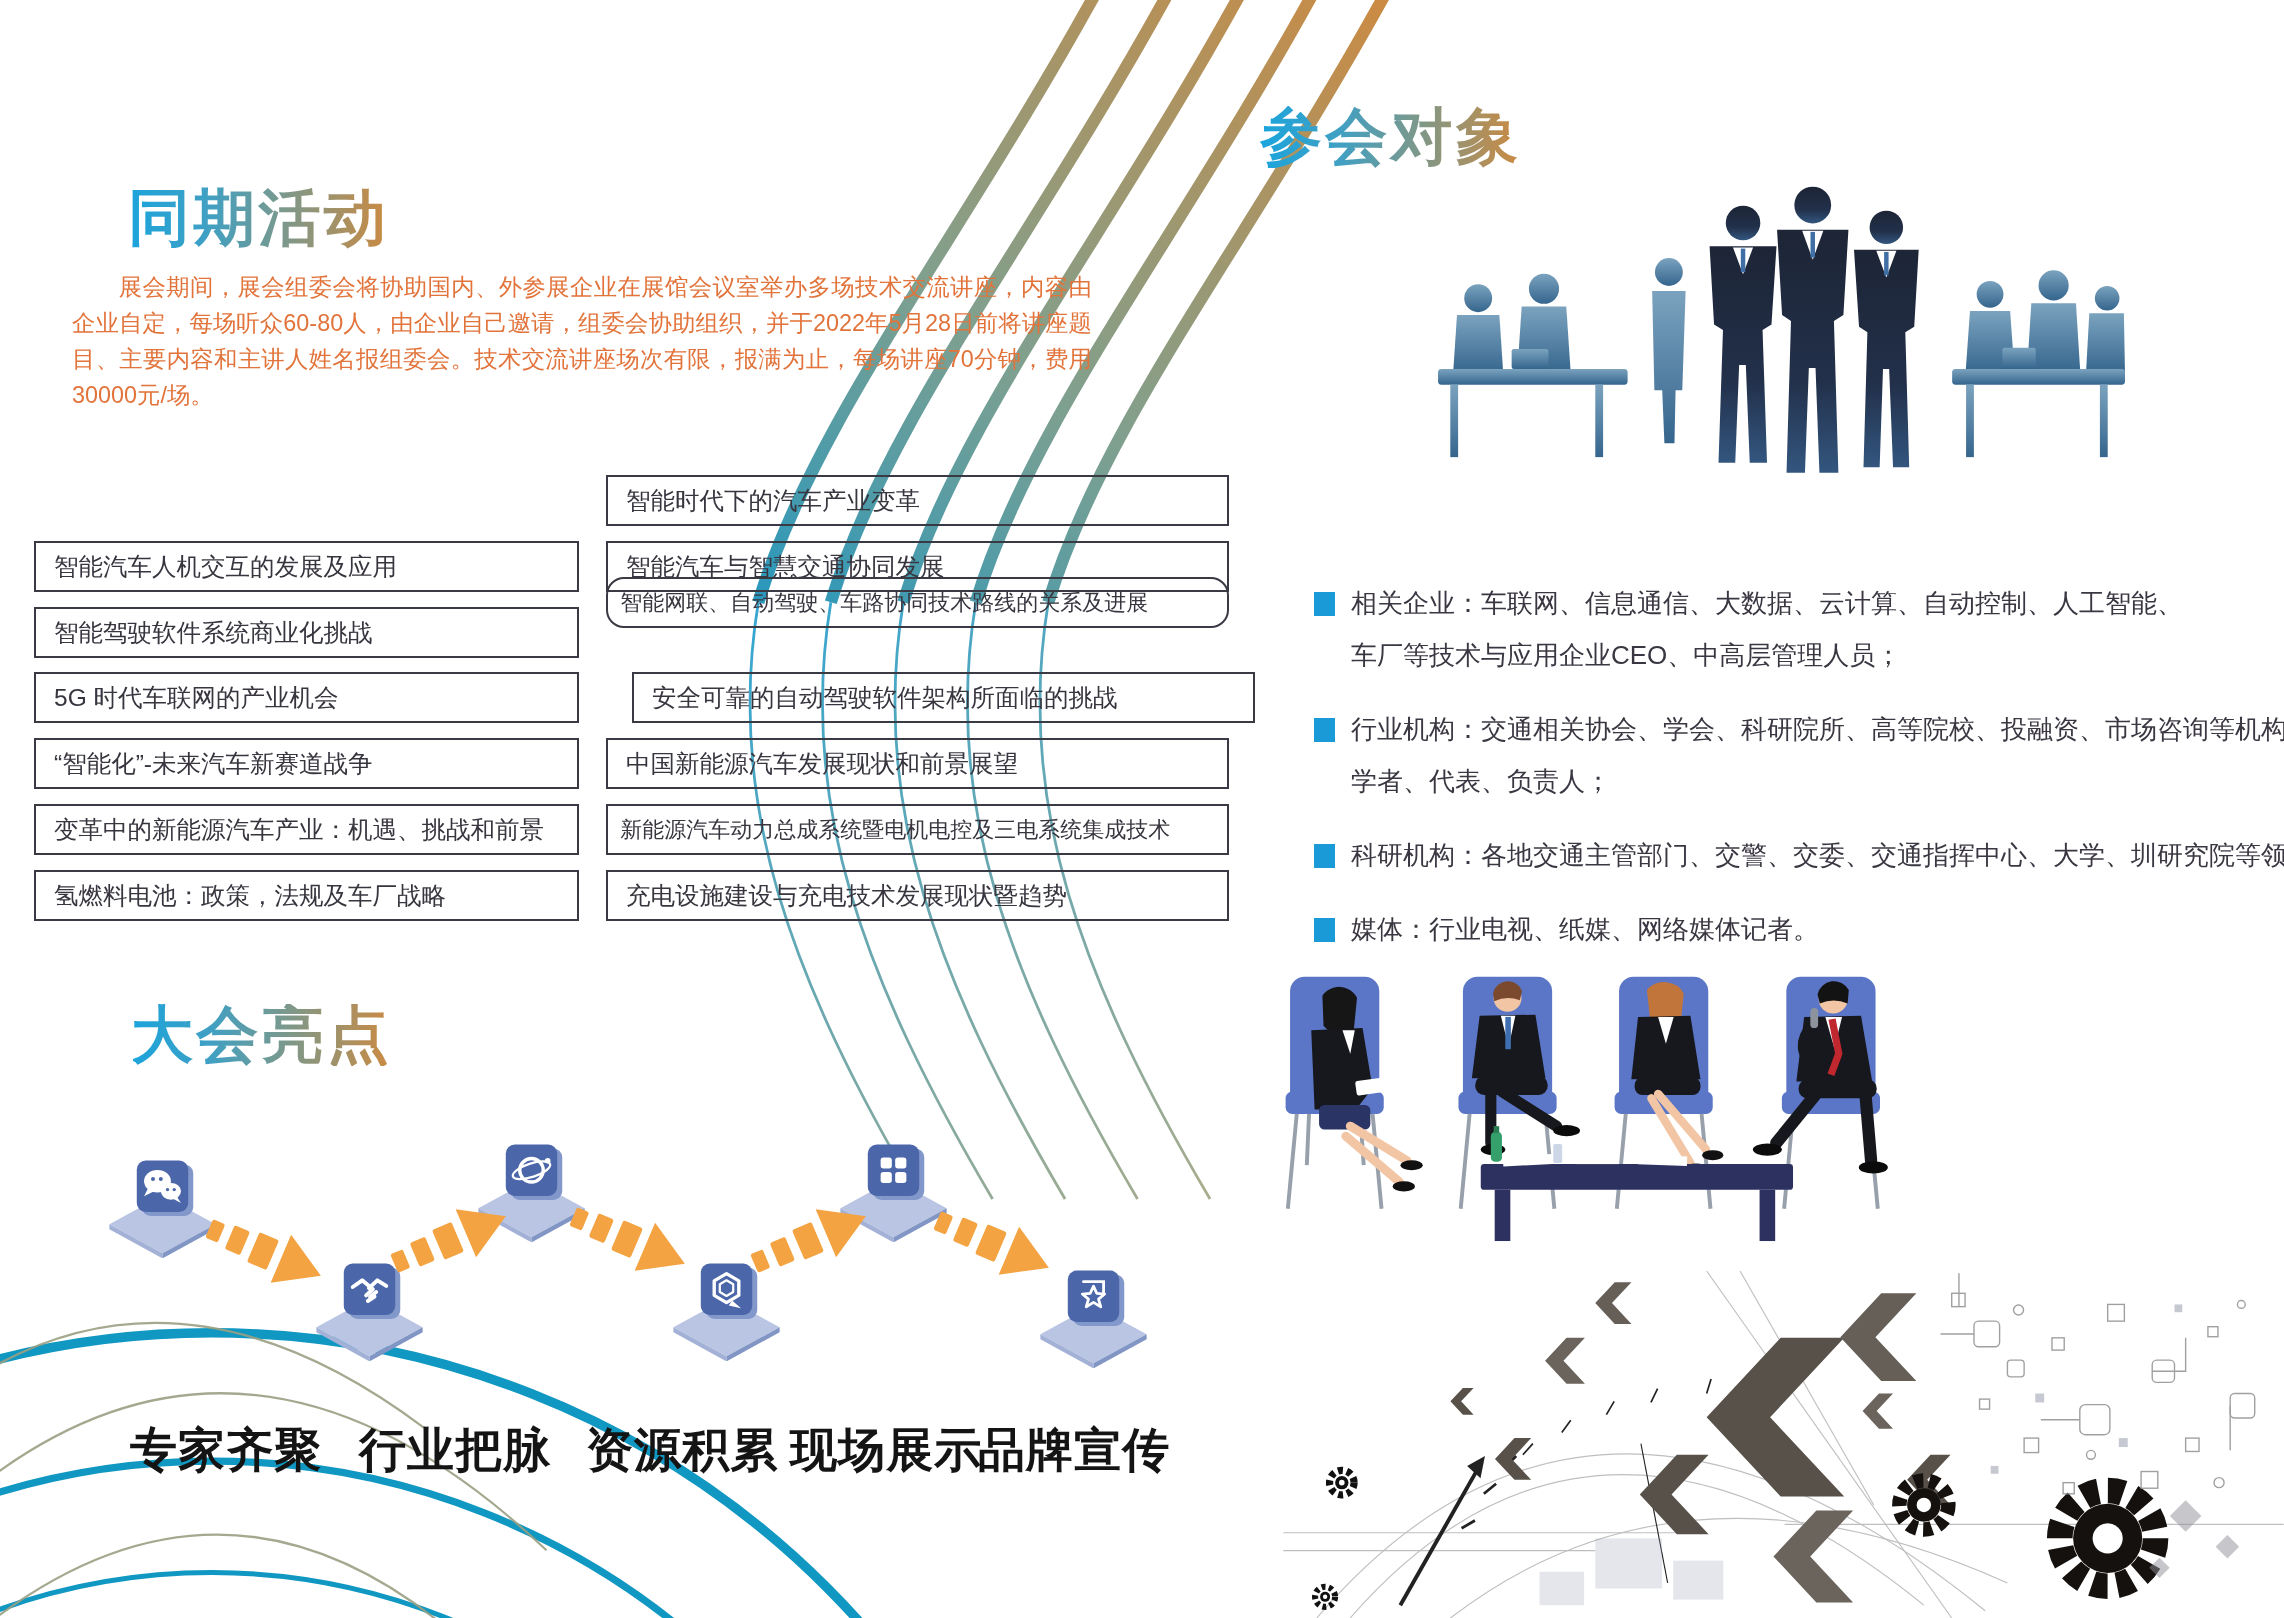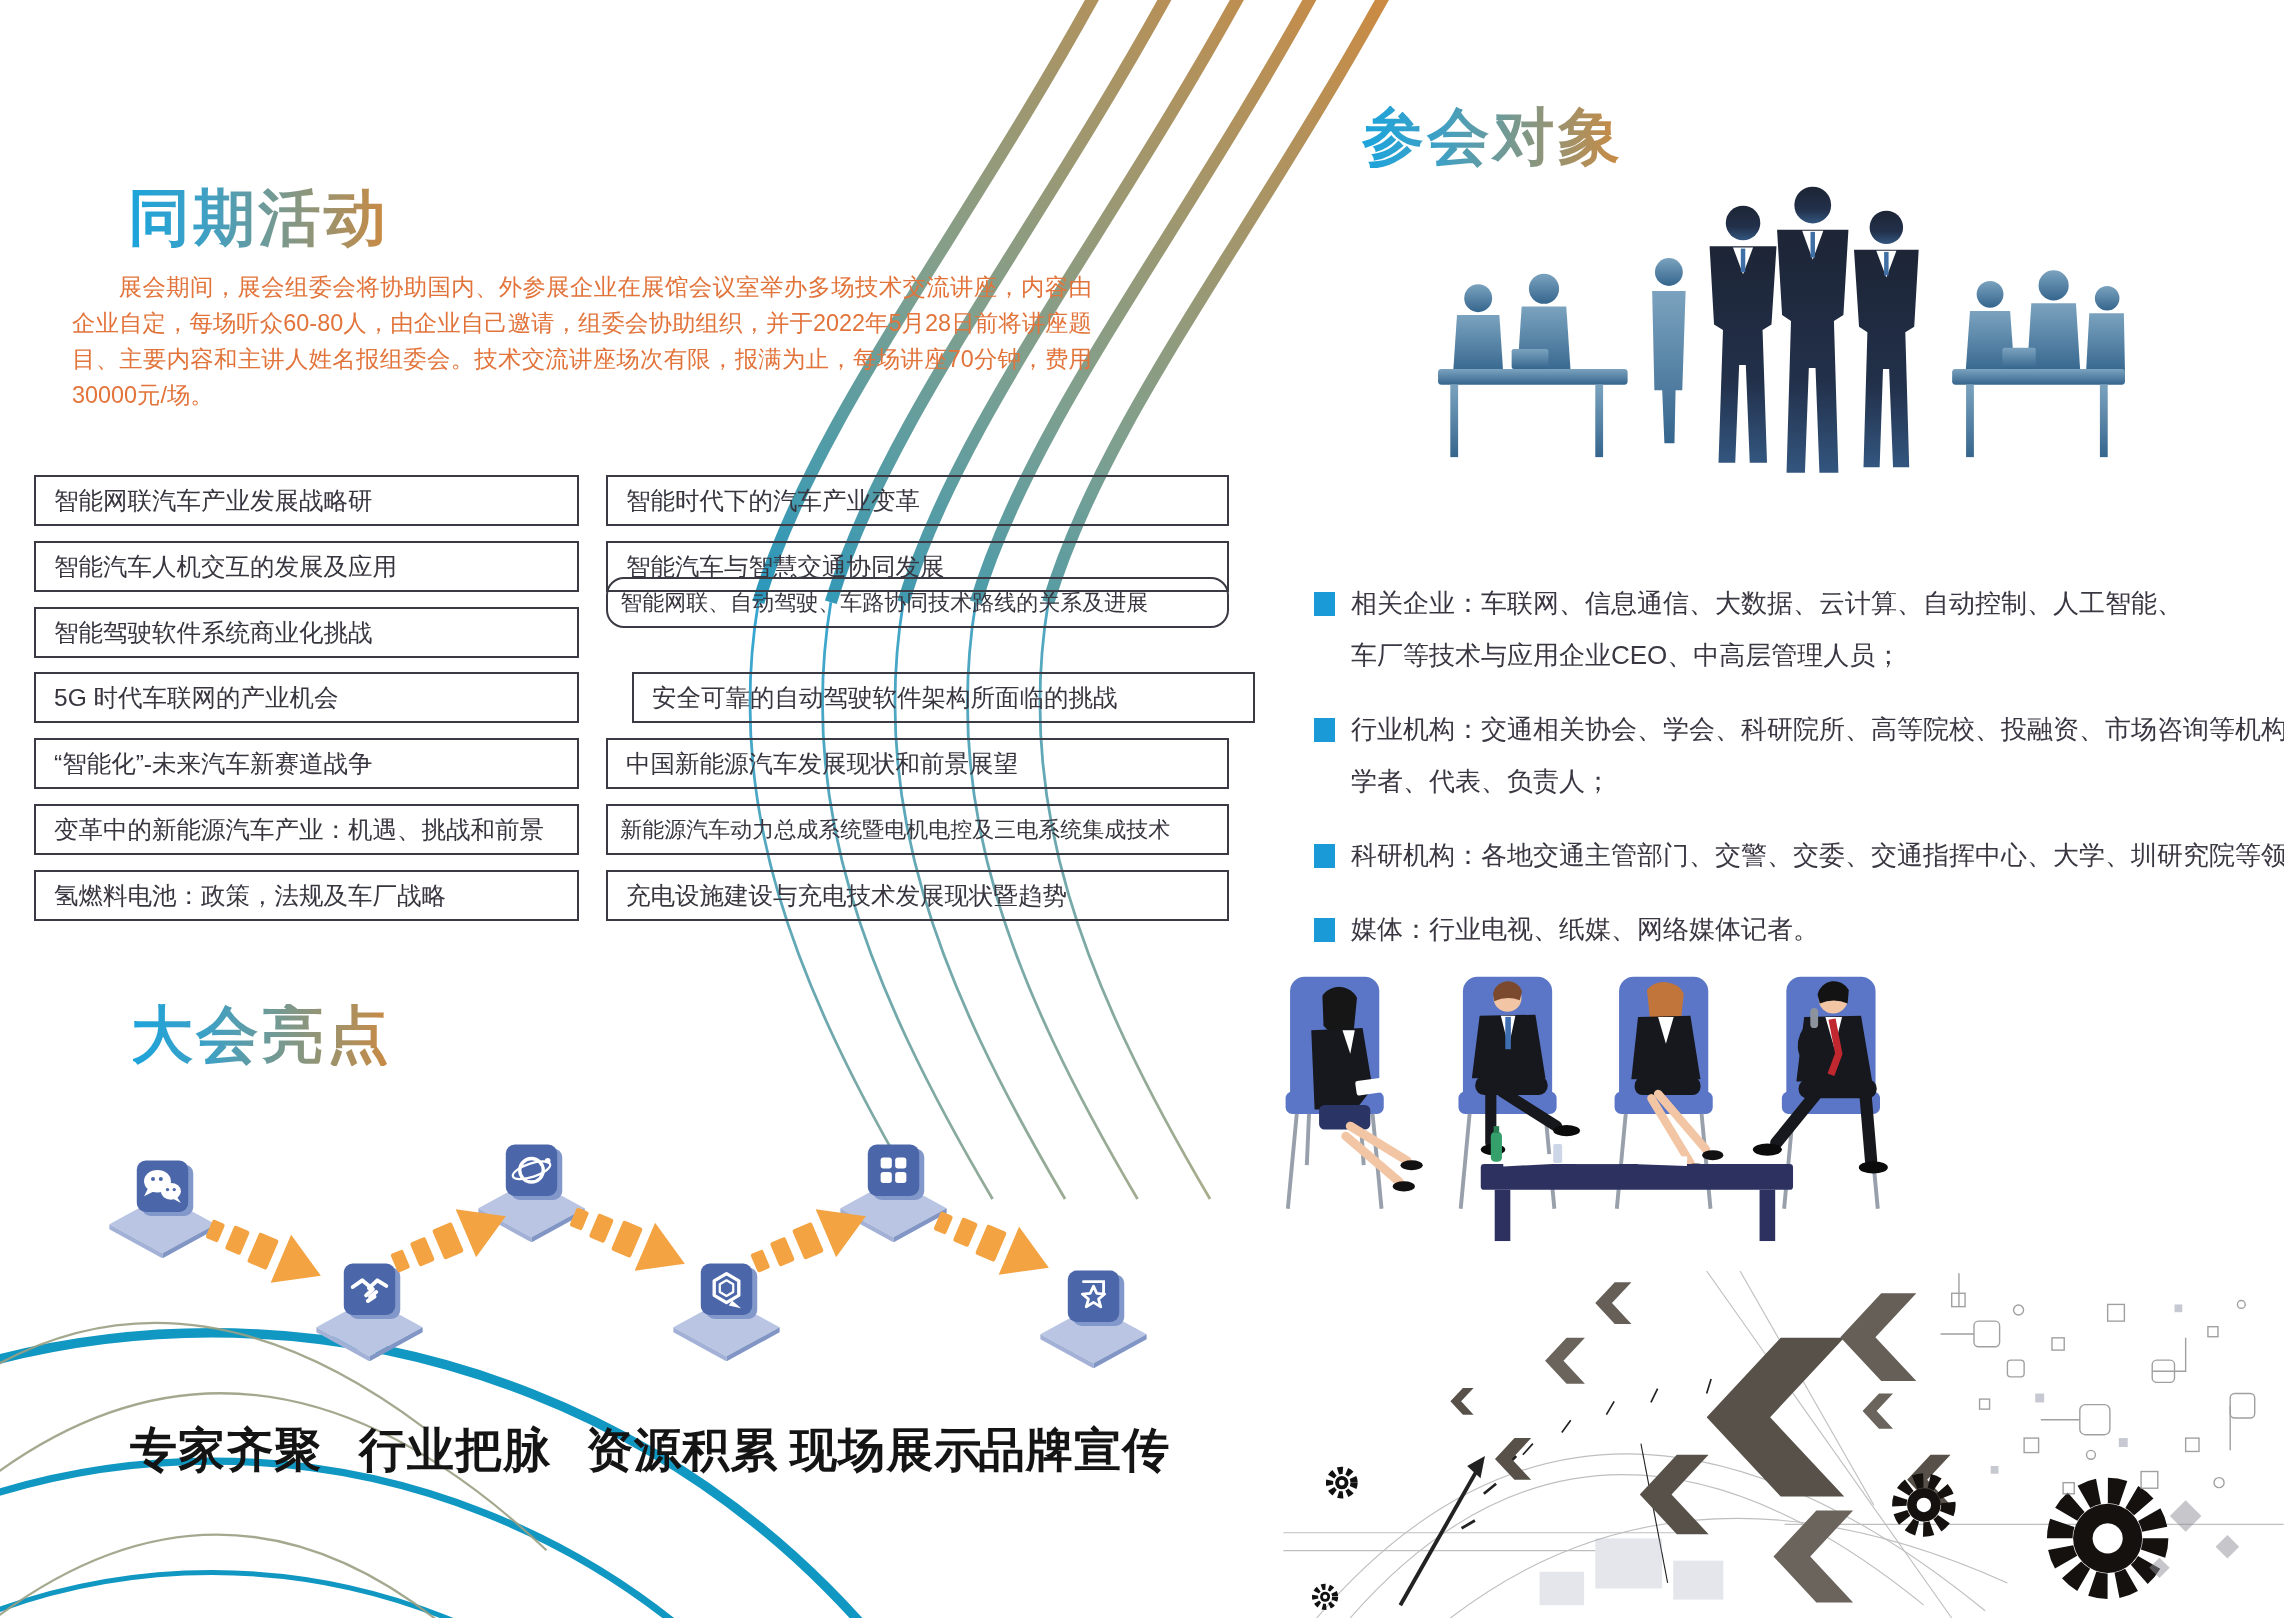--- a/index.html
+++ b/index.html
@@ -78,21 +78,20 @@
       <path d="M-80,2700 Q430,2260 980,2780"></path>
       <path d="M-80,2960 Q420,2520 900,3010"></path>
       <path d="M-60,2480 Q320,2230 760,2560"></path>
     </g>
   </svg>
 
   <div class="content h-grad" style="left:128px;top:187px;">同期活动</div>
 
   <div class="content intro">展会期间，展会组委会将协助国内、外参展企业在展馆会议室举办多场技术交流讲座，内容由企业自定，每场听众60-80人，由企业自己邀请，组委会协助组织，并于2022年5月28日前将讲座题目、主要内容和主讲人姓名报组委会。技术交流讲座场次有限，报满为止，每场讲座70分钟，费用30000元/场。</div>
 
-  <div class="content topic-box col-l" style="top:475px;">智能网联汽车产业发展战略研</div>
   <div class="content topic-box col-l" style="top:541px;">智能汽车人机交互的发展及应用</div>
   <div class="content topic-box col-l" style="top:607px;">智能驾驶软件系统商业化挑战</div>
   <div class="content topic-box col-l" style="top:672px;">5G 时代车联网的产业机会</div>
   <div class="content topic-box col-l" style="top:738px;">“智能化”-未来汽车新赛道战争</div>
   <div class="content topic-box col-l" style="top:804px;">变革中的新能源汽车产业：机遇、挑战和前景</div>
   <div class="content topic-box col-l" style="top:870px;">氢燃料电池：政策，法规及车厂战略</div>
 
   <div class="content topic-box col-r" style="top:475px;">智能时代下的汽车产业变革</div>
   <div class="content topic-box col-r" style="top:541px;">智能汽车与智慧交通协同发展</div>
   <div class="content topic-box col-r tight" style="top:577px;border-radius:18px;">智能网联、自动驾驶、车路协同技术路线的关系及进展</div>
@@ -239,21 +238,21 @@
         <polygon points="146,28 224,75 146,122"></polygon>
     </svg>
   </div>
 
   <span class="step-label content" style="left:130px;">专家齐聚</span>
   <span class="step-label content" style="left:359px;">行业把脉</span>
   <span class="step-label content" style="left:586px;">资源积累</span>
   <span class="step-label content" style="left:790px;">现场展示</span>
   <span class="step-label content" style="left:978px;">品牌宣传</span>
 
-  <div class="content h-grad" style="left:1362px;top:106px;">参会对象</div>
+  <div class="content h-grad" style="left:1260px;top:106px;">参会对象</div>
 
   <div class="content" style="left:1428px;top:128px;">
     <svg width="697" height="346" viewBox="0 0 1250 620">
       <defs>
         <linearGradient id="gB" x1="0" y1="0" x2="0" y2="1">
           <stop offset="0" stop-color="#7ba3bf"></stop>
             <stop offset="1" stop-color="#35658d"></stop>
         </linearGradient>
         <linearGradient id="gF" x1="0" y1="0" x2="0" y2="1">
           <stop offset="0" stop-color="#1d2536"></stop>

